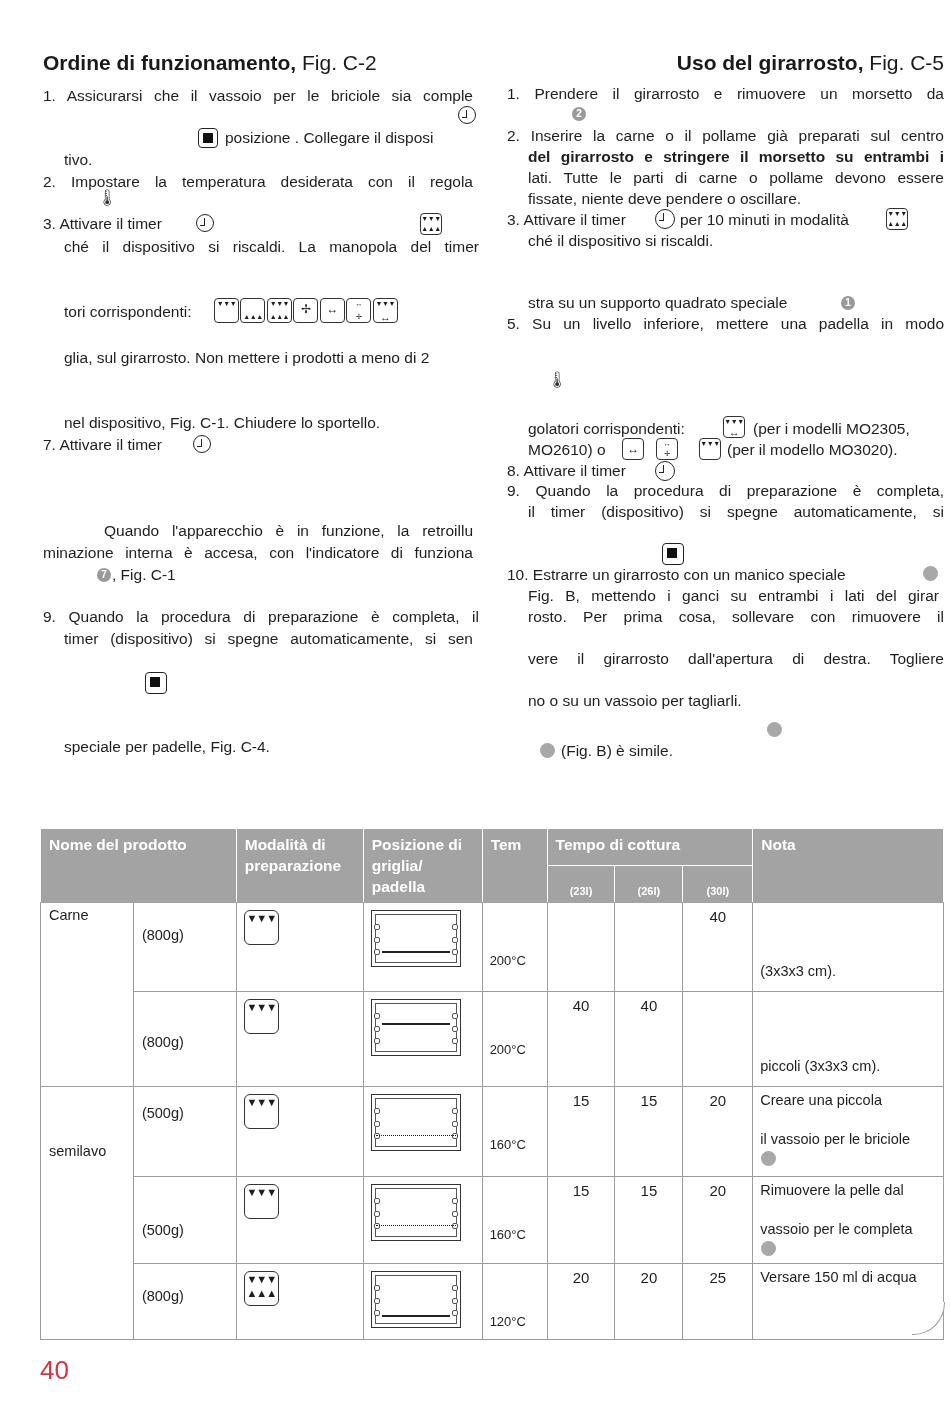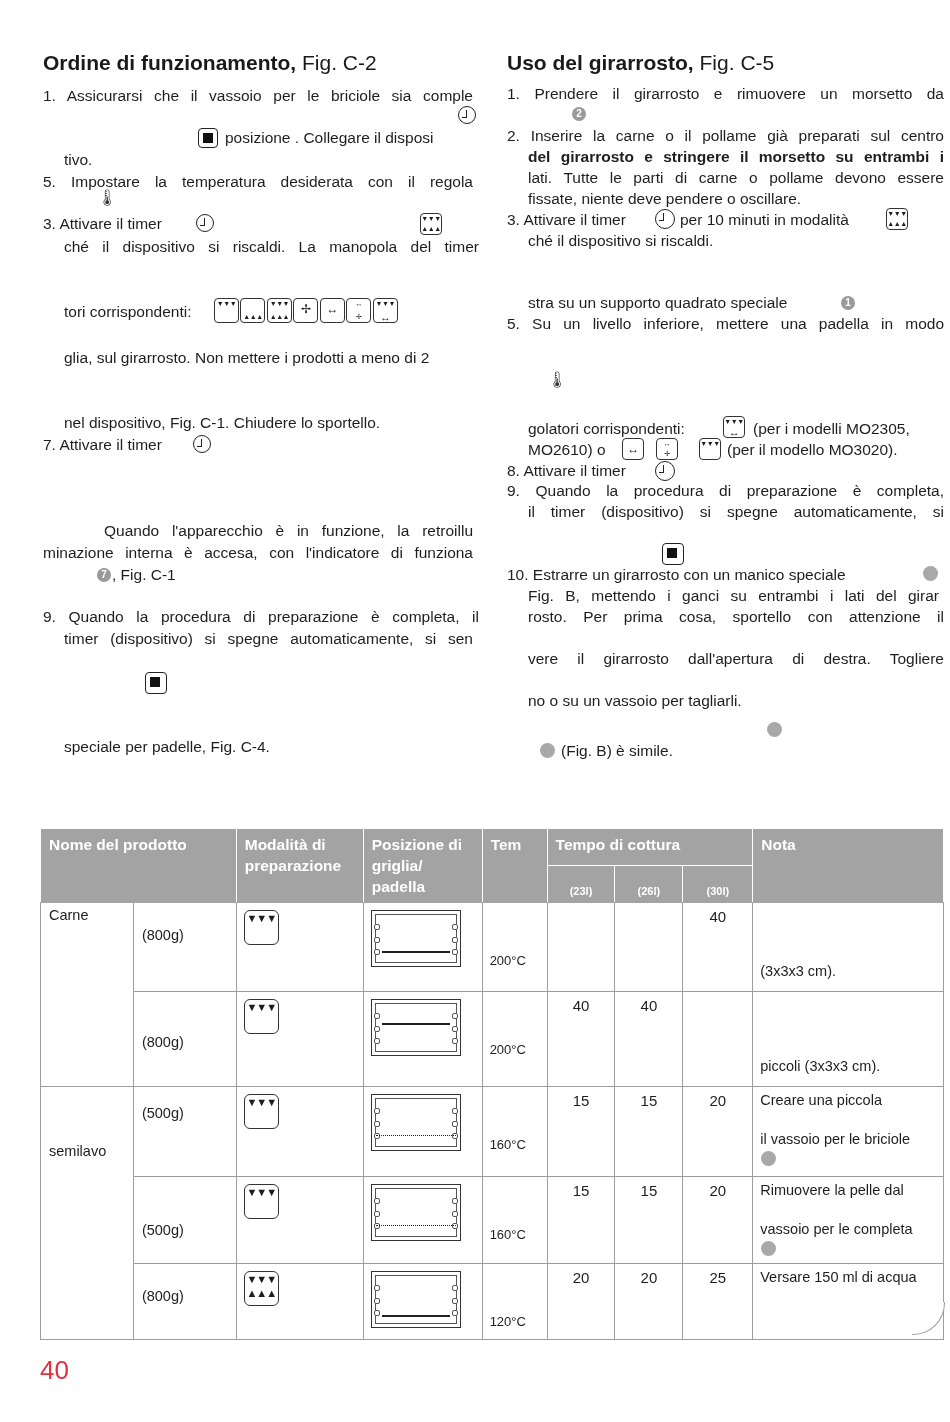--- a/index.html
+++ b/index.html
@@ -1,20 +1,20 @@
 <!DOCTYPE html>
 <html><head>
 <meta charset="utf-8">
 <style>
   html, body { margin: 0; padding: 0; background: #ffffff; }
   body { width: 950px; height: 1422px; position: relative; overflow: hidden;
          font-family: "Liberation Sans", sans-serif; color: #1e1e1e; }
   .col { position: absolute; top: 48px; }
   .col-left { left: 43px; width: 440px; }
-  .col-right { left: 507px; width: 437px; }
+  .col-right { left: 507px; width: 437px; text-align: right; }
   h2 { margin: 0 0 4px 0; font-size: 21px; font-weight: bold; color: #1a1a1a; line-height: 30px; }
   h2 .fig { font-weight: normal; }
   .line { position: absolute; font-size: 15.5px; line-height: 21px; white-space: nowrap; }
   .just { text-align: justify; text-align-last: justify; }
   .ico { display: inline-block; vertical-align: middle; }
   .timer { width: 18px; height: 18px; border: 1.4px solid #222; border-radius: 50%; position: relative; box-sizing: border-box; }
   .timer::before { content: ""; position: absolute; left: 7px; top: 3px; width: 1.4px; height: 7px; background: #222; }
   .timer::after { content: ""; position: absolute; left: 3px; top: 9.5px; width: 5px; height: 1.4px; background: #222; }
   .stopbtn { width: 20px; height: 20px; border: 1.3px solid #222; border-radius: 4px; box-sizing: border-box; position: relative; }
   .stopbtn::after { content: ""; position: absolute; left: 3.5px; top: 3.5px; width: 10px; height: 10px; background: #111; }
@@ -50,21 +50,21 @@
 <body>
 
 <div class="col col-left">
   <h2><span>Ordine di funzionamento,</span><span class="fig"> Fig. C-2</span></h2>
 </div>
 <div class="line just" style="left:43px; top:85px; width:430px;">1. Assicurarsi che il vassoio per le briciole sia comple</div>
 <span class="ico timer" style="position:absolute; left:458px; top:106px;"></span>
 <span class="ico stopbtn" style="position:absolute; left:198px; top:128px;"></span>
 <div class="line" style="left:225px; top:127px;">posizione . Collegare il disposi</div>
 <div class="line" style="left:64px; top:149px;">tivo.</div>
-<div class="line just" style="left:43px; top:171px; width:430px;">5. Impostare la temperatura desiderata con il regola</div>
+<div class="line just" style="left:43px; top:171px; width:430px;">2. Impostare la temperatura desiderata con il regola</div>
 <span class="thermo" style="position:absolute; left:97px; top:188px;">🌡</span>
 <div class="line" style="left:43px; top:213px;">3. Attivare il timer</div>
 <span class="ico timer" style="position:absolute; left:196px; top:214px;"></span>
 <span class="ico mode" style="position:absolute; left:420px; top:213px;">
     <span class="t">▼▼▼</span>
     <span class="b">▲▲▲</span>
   </span>
 <div class="line just" style="left:64px; top:236px; width:415px;">ché il dispositivo si riscaldi. La manopola del timer</div>
 
 <div class="line" style="left:64px; top:301px;">tori corrispondenti:</div>
@@ -133,21 +133,21 @@
   </span>
 <div class="line" style="left:727px; top:439px;">(per il modello MO3020).</div>
 <div class="line" style="left:507px; top:460px;">8. Attivare il timer</div>
 <span class="ico timer" style="position:absolute; left:655px; top:461px; width:20px; height:20px;"></span>
 <div class="line just" style="left:507px; top:480px; width:437px;">9. Quando la procedura di preparazione è completa,</div>
 <div class="line just" style="left:528px; top:501px; width:416px;">il timer (dispositivo) si spegne automaticamente, si</div>
 <span class="ico stopbtn" style="position:absolute; left:662px; top:543px; width:22px; height:22px;"></span>
 <div class="line" style="left:507px; top:564px;">10. Estrarre un girarrosto con un manico speciale</div>
 <span class="dot" style="position:absolute; left:923px; top:566px;"></span>
 <div class="line just" style="left:528px; top:585px; width:411px;">Fig. B, mettendo i ganci su entrambi i lati del girar</div>
-<div class="line just" style="left:528px; top:606px; width:416px;">rosto. Per prima cosa, sportello con attenzione il</div>
+<div class="line just" style="left:528px; top:606px; width:416px;">rosto. Per prima cosa, sollevare con rimuovere il</div>
 <div class="line just" style="left:528px; top:648px; width:416px;">vere il girarrosto dall'apertura di destra. Togliere</div>
 <div class="line" style="left:528px; top:690px;">no o su un vassoio per tagliarli.</div>
 <span class="dot" style="position:absolute; left:767px; top:722px;"></span>
 <span class="dot" style="position:absolute; left:540px; top:743px;"></span>
 <div class="line" style="left:561px; top:740px;">(Fig. B) è simile.</div>
 
 <table class="cook">
   <colgroup>
     <col style="width:93px">
       <col style="width:103px">

